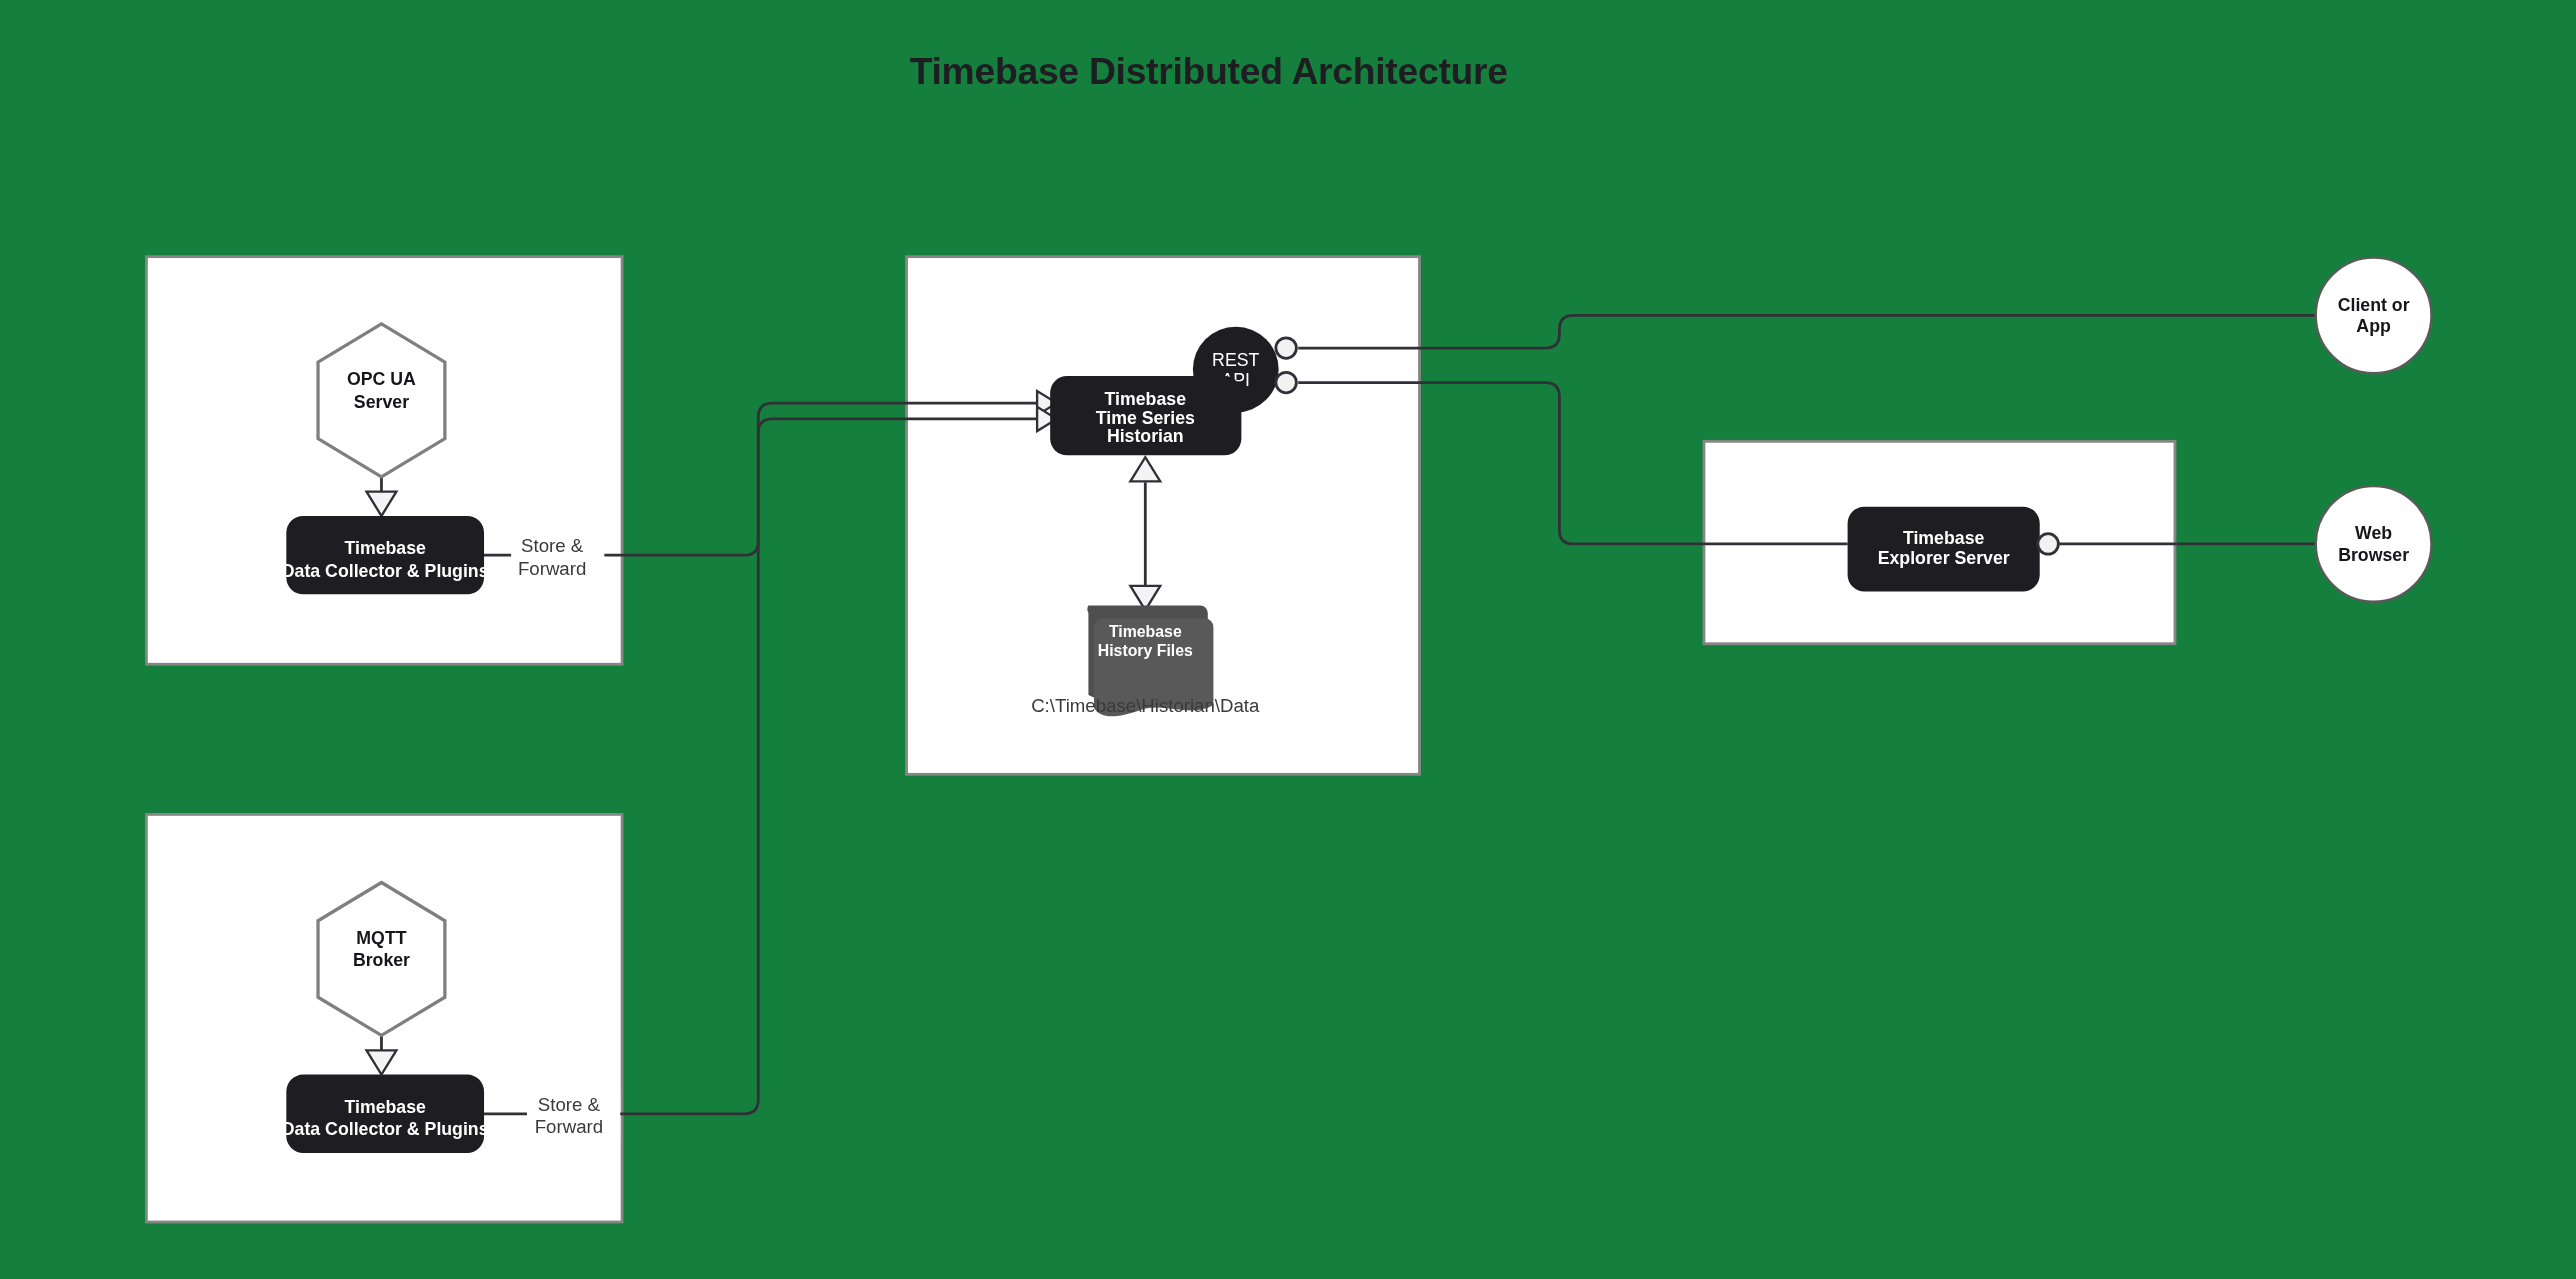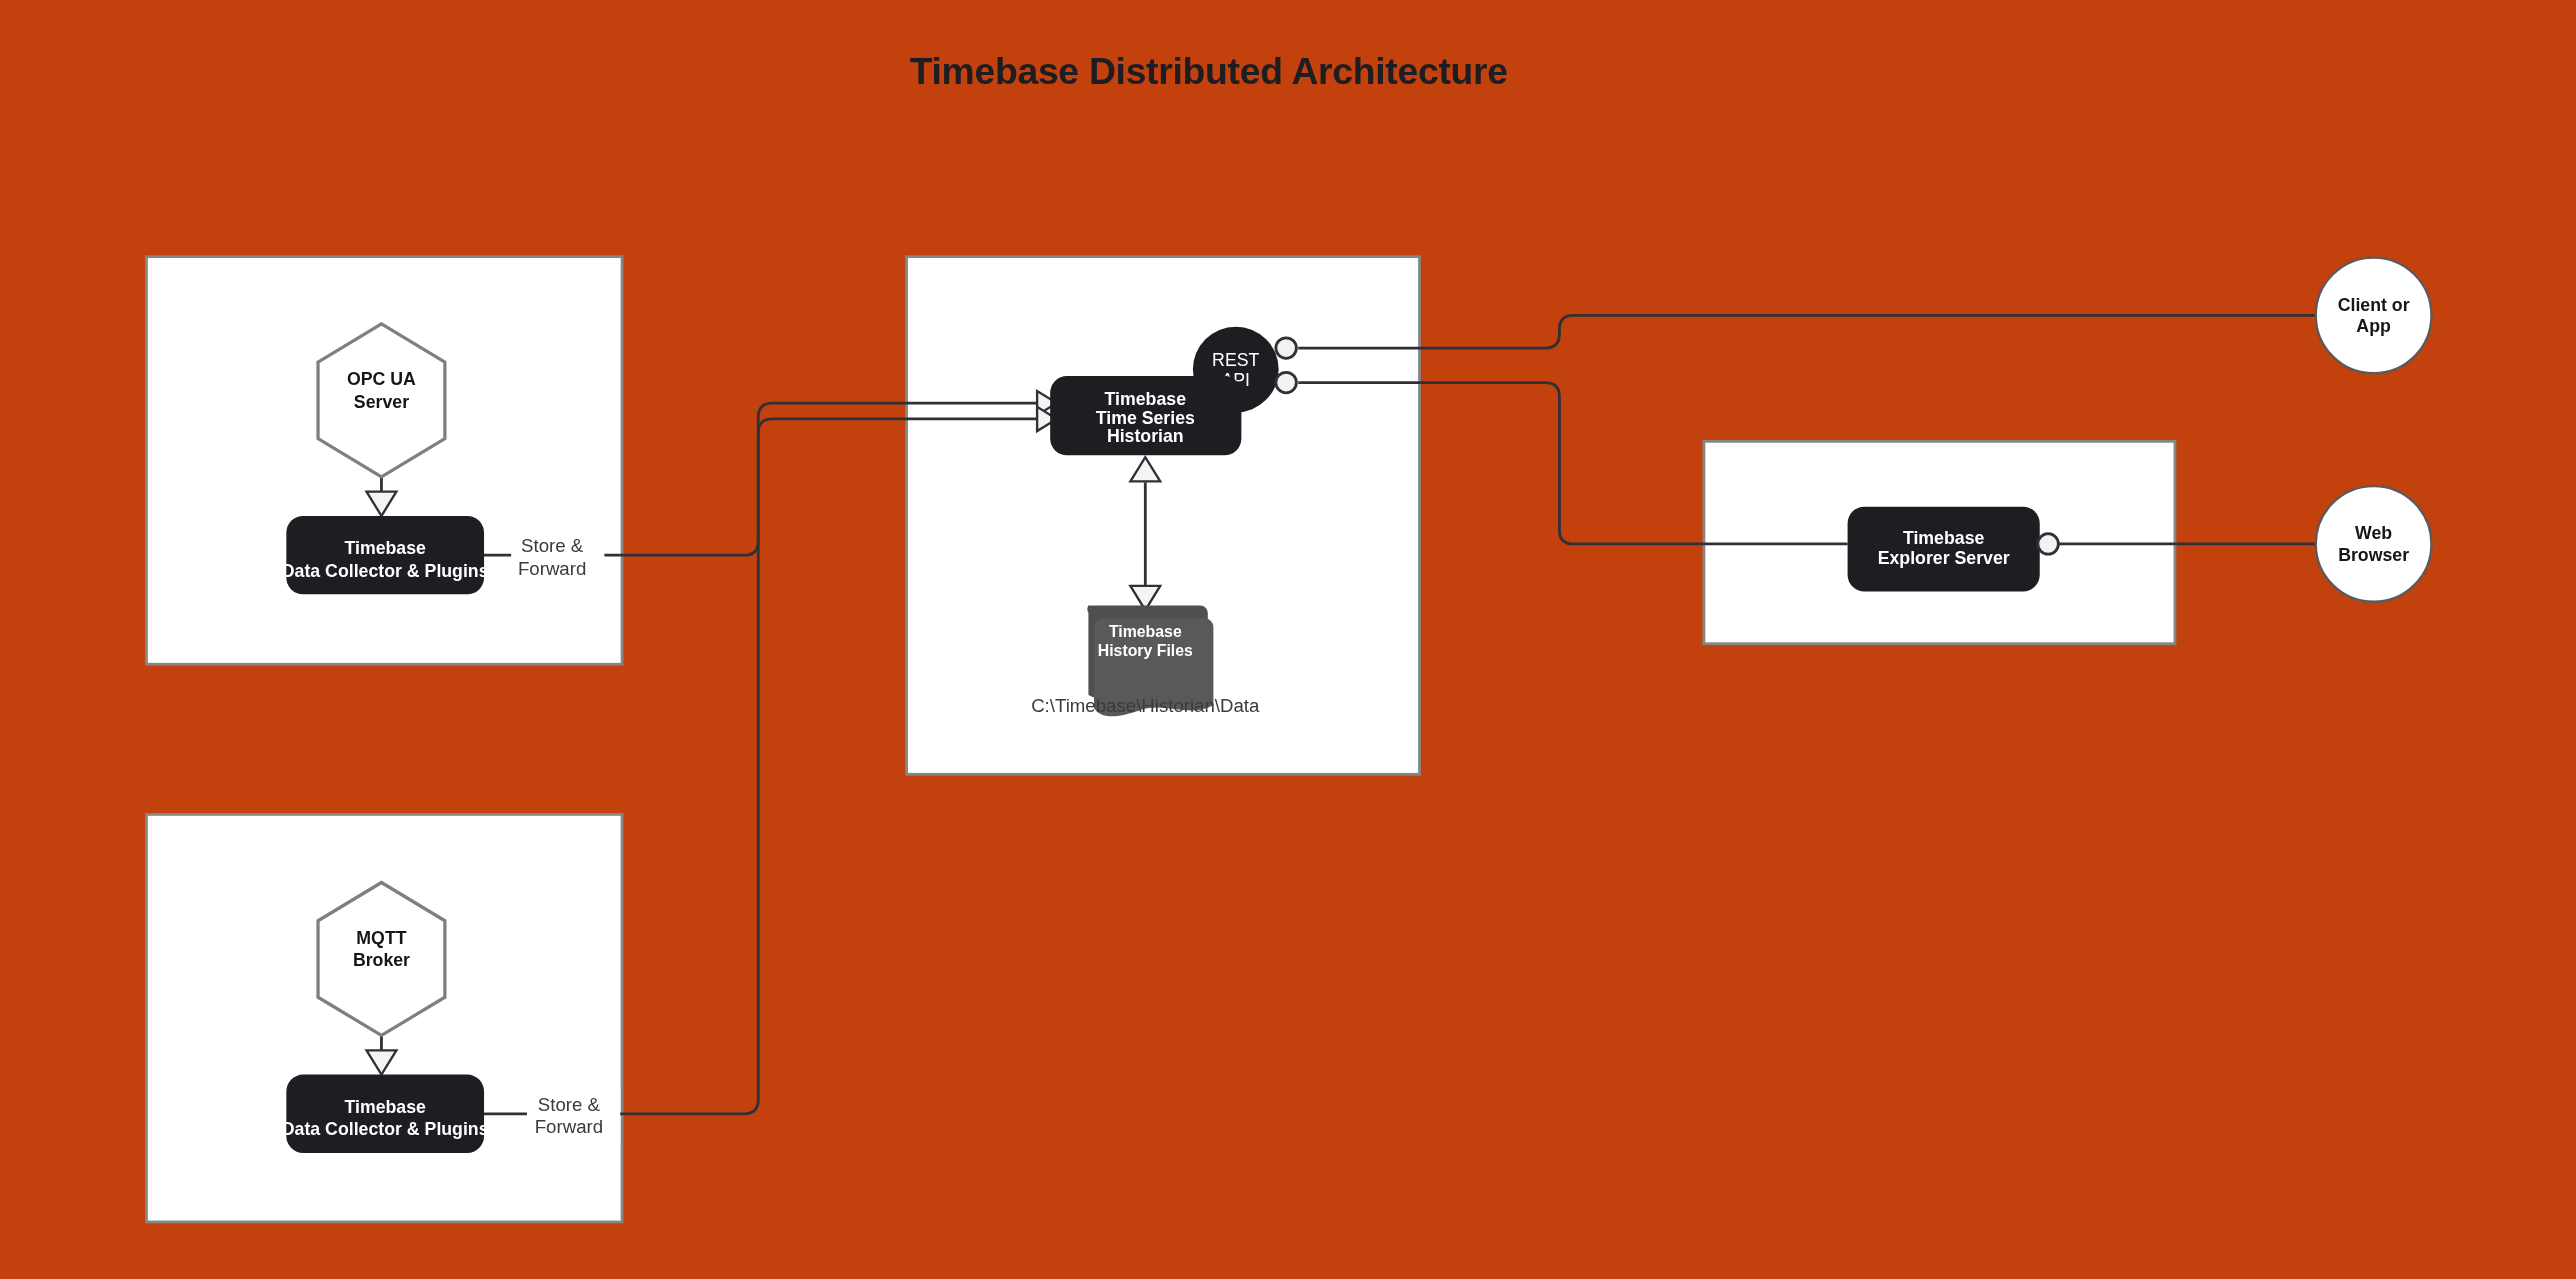--- a/index.html
+++ b/index.html
@@ -10,21 +10,21 @@
   body {
     font-family: "Liberation Sans", sans-serif;
     width: 2576px;
     height: 1280px;
     overflow: hidden;
   }
   #canvas {
     position: relative;
     width: 2576px;
     height: 1280px;
-    background: #c2410c;
+    background: #15803d;
   }
   svg#diagram {
     position: absolute;
     top: 0;
     left: 0;
     width: 2576px;
     height: 1280px;
   }
   .page-title {
     font-size: 40px;

